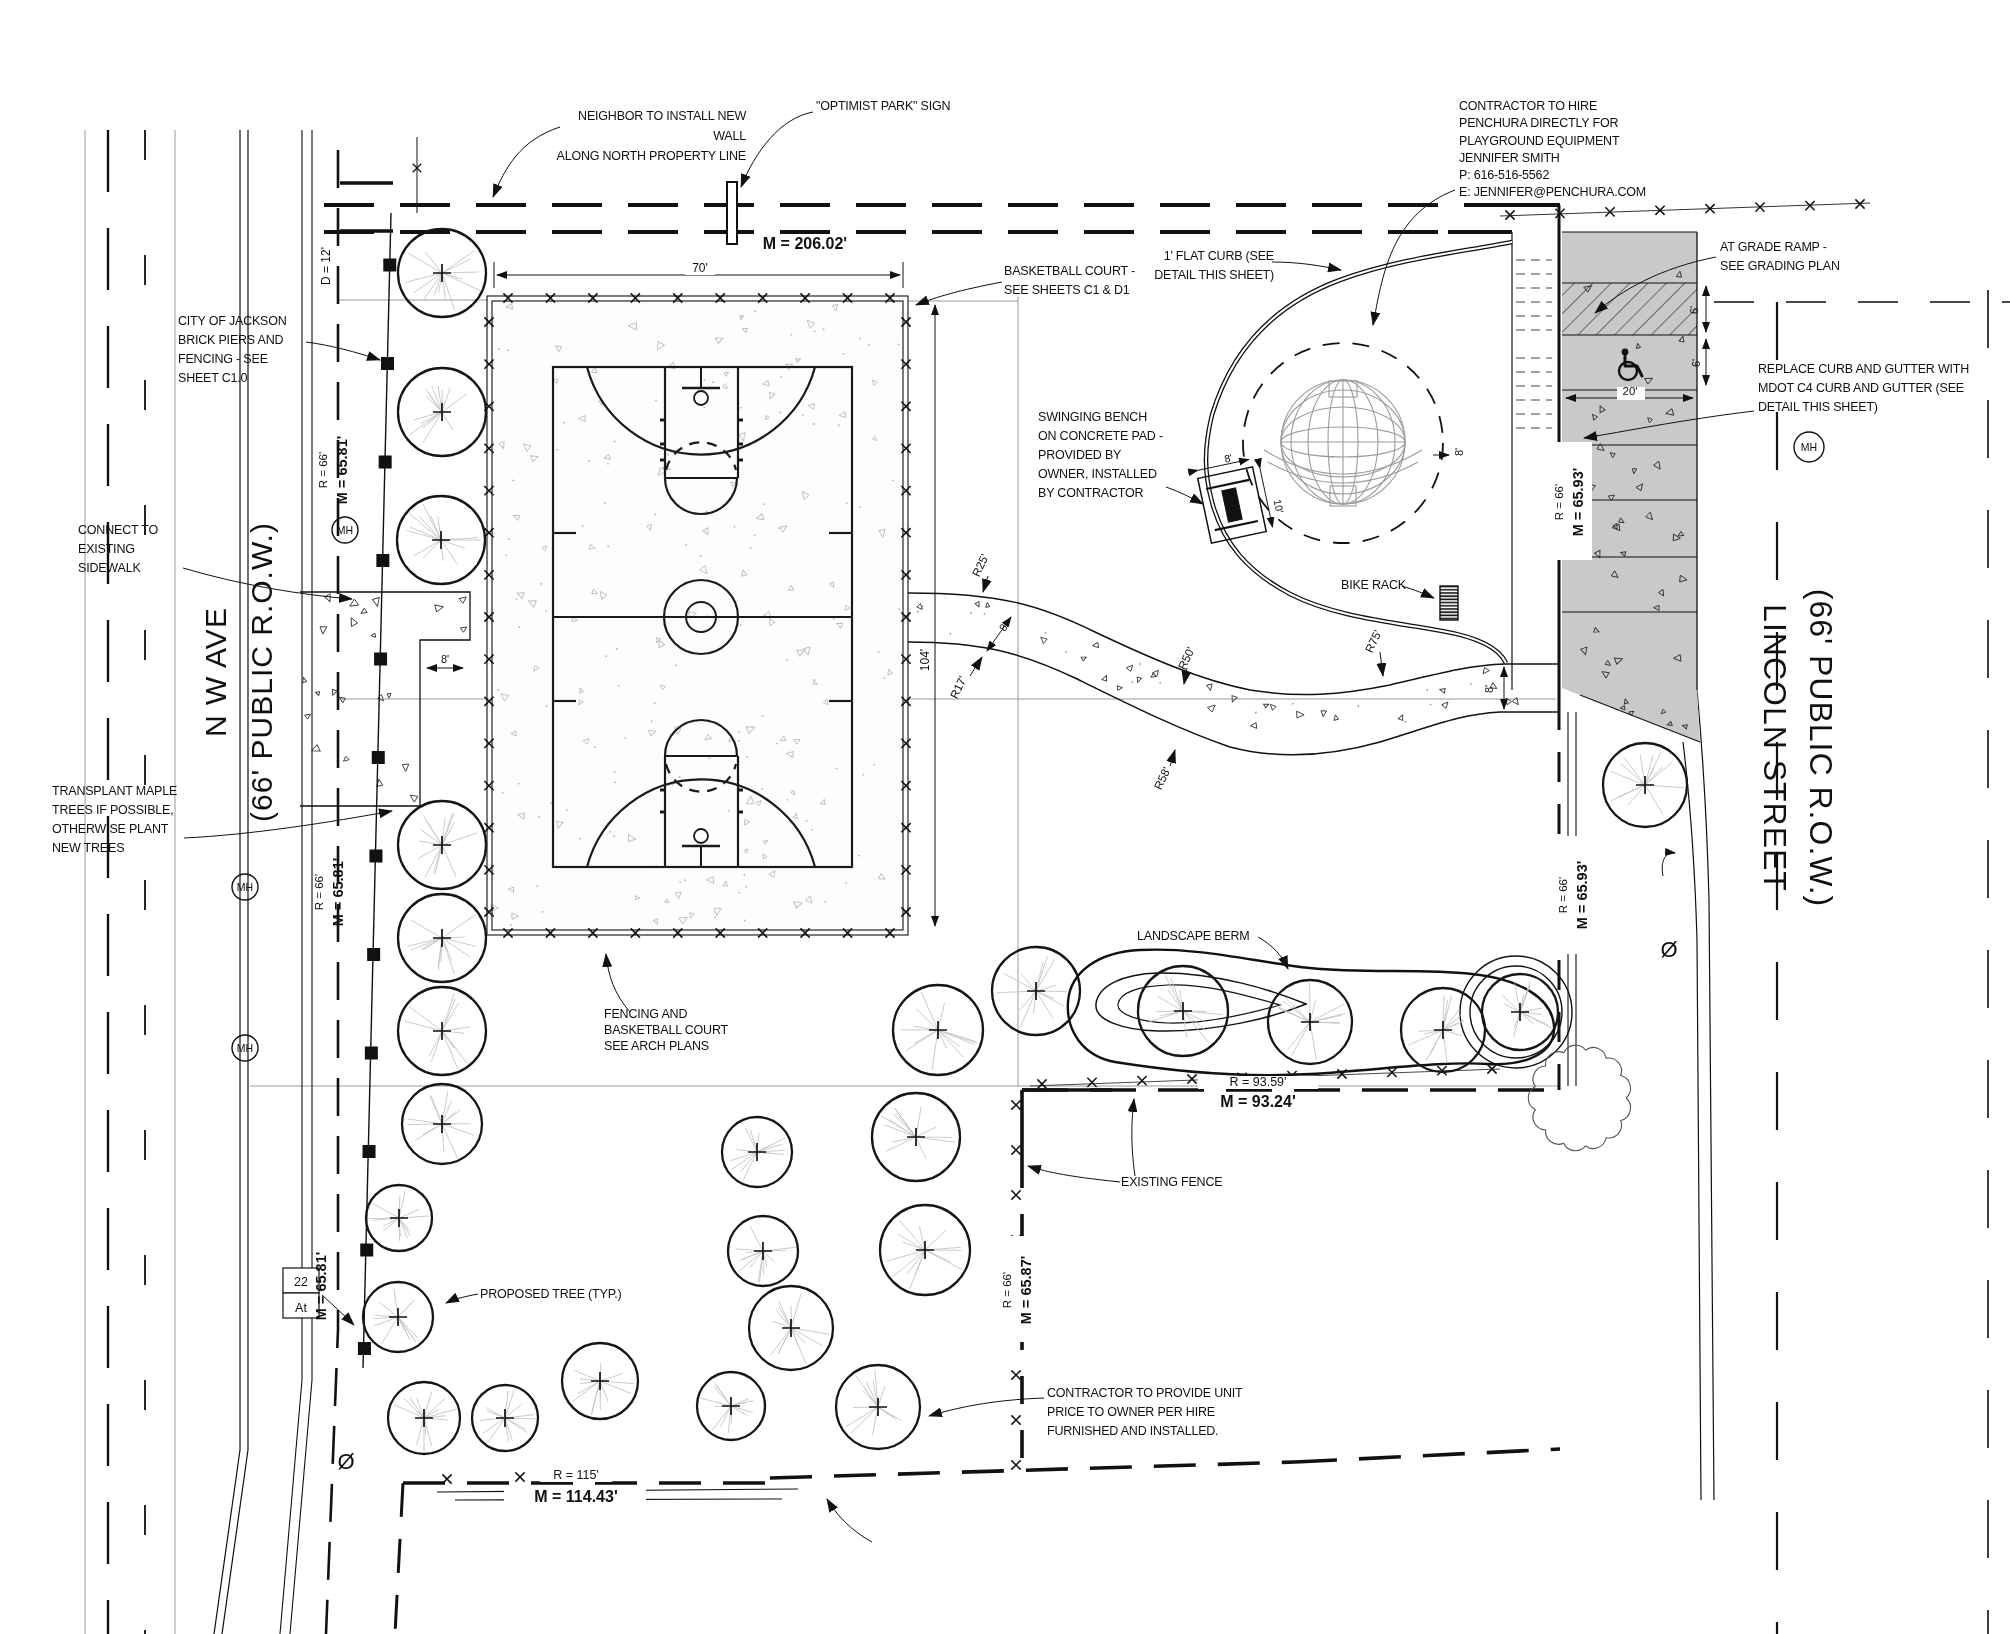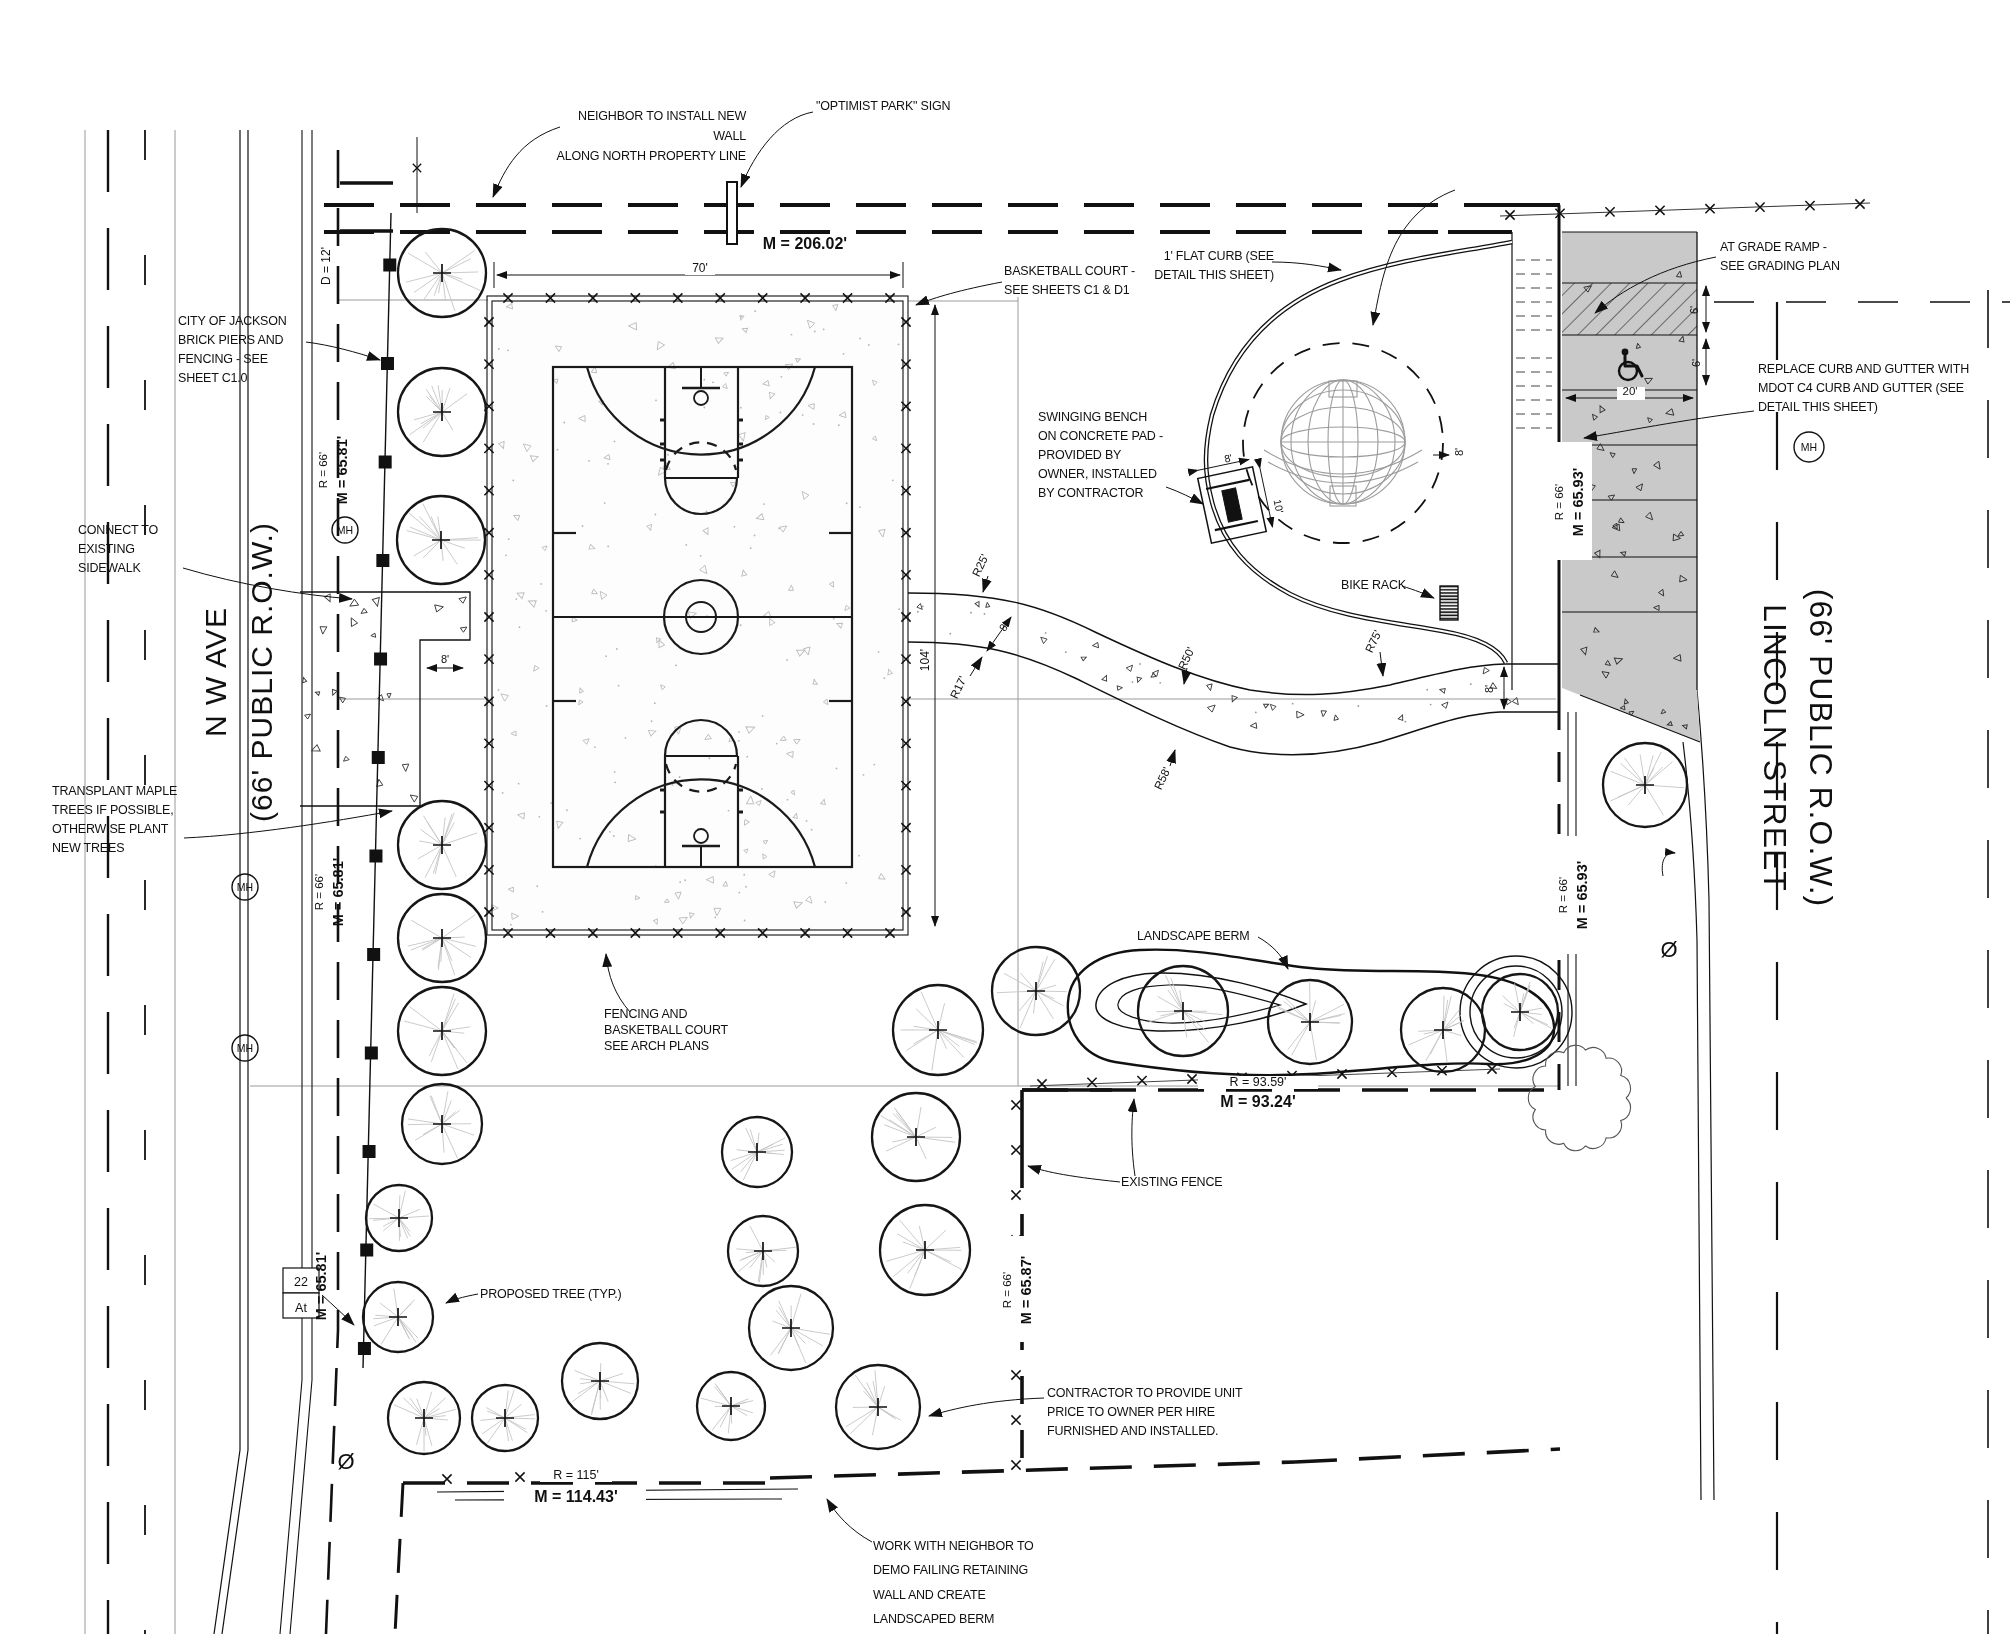--- a/index.html
+++ b/index.html
@@ -1266,20 +1266,26 @@
     <text class="street" text-anchor="middle" x="226" y="672" transform="rotate(-90 226 672)">N W AVE</text>
     <text class="street" text-anchor="middle" x="272" y="672" transform="rotate(-90 272 672)">(66' PUBLIC R.O.W.)</text>
     <text class="street2" text-anchor="middle" x="1764" y="748" transform="rotate(90 1764 748)">LINCOLN STREET</text>
     <text class="street2" text-anchor="middle" x="1810" y="748" transform="rotate(90 1810 748)">(66' PUBLIC R.O.W.)</text>
   </g>
 </svg>
 
   <div class="note c" style="left:556px;top:106px;width:190px">NEIGHBOR TO INSTALL NEW WALL
 ALONG NORTH PROPERTY LINE</div>
   <div class="note" style="left:816px;top:96px">"OPTIMIST PARK" SIGN</div>
+  <div class="note lh138" style="left:1459px;top:98px">CONTRACTOR TO HIRE
+PENCHURA DIRECTLY FOR
+PLAYGROUND EQUIPMENT
+JENNIFER SMITH
+P: 616-516-5562
+E: JENNIFER@PENCHURA.COM</div>
   <div class="note lh15" style="left:1720px;top:238px">AT GRADE RAMP -
 SEE GRADING PLAN</div>
   <div class="note lh15" style="left:1758px;top:360px">REPLACE CURB AND GUTTER WITH
 MDOT C4 CURB AND GUTTER (SEE
 DETAIL THIS SHEET)</div>
   <div class="note lh15" style="left:1004px;top:262px">BASKETBALL COURT -
 SEE SHEETS C1 &amp; D1</div>
   <div class="note c lh15" style="left:1140px;top:247px;width:134px">1' FLAT CURB (SEE
 DETAIL THIS SHEET)</div>
   <div class="note r lh15" style="left:1038px;top:408px;width:128px">SWINGING BENCH
@@ -1298,20 +1304,16 @@
   <div class="note r lh15" style="left:52px;top:782px;width:130px">TRANSPLANT MAPLE
 TREES IF POSSIBLE,
 OTHERWISE PLANT
 NEW TREES</div>
   <div class="note" style="left:1137px;top:926px">LANDSCAPE BERM</div>
   <div class="note" style="left:1121px;top:1172px">EXISTING FENCE</div>
   <div class="note" style="left:480px;top:1284px">PROPOSED TREE (TYP.)</div>
   <div class="note lh15" style="left:1047px;top:1384px">CONTRACTOR TO PROVIDE UNIT
 PRICE TO OWNER PER HIRE
 FURNISHED AND INSTALLED.</div>
-  <div class="note lh19" style="left:873px;top:1534px">WORK WITH NEIGHBOR TO
-DEMO FAILING RETAINING
-WALL AND CREATE
-LANDSCAPED BERM</div>
   <div class="note lh13" style="left:604px;top:1006px">FENCING AND
 BASKETBALL COURT
 SEE ARCH PLANS</div>
 </div>
 
 </body></html>

